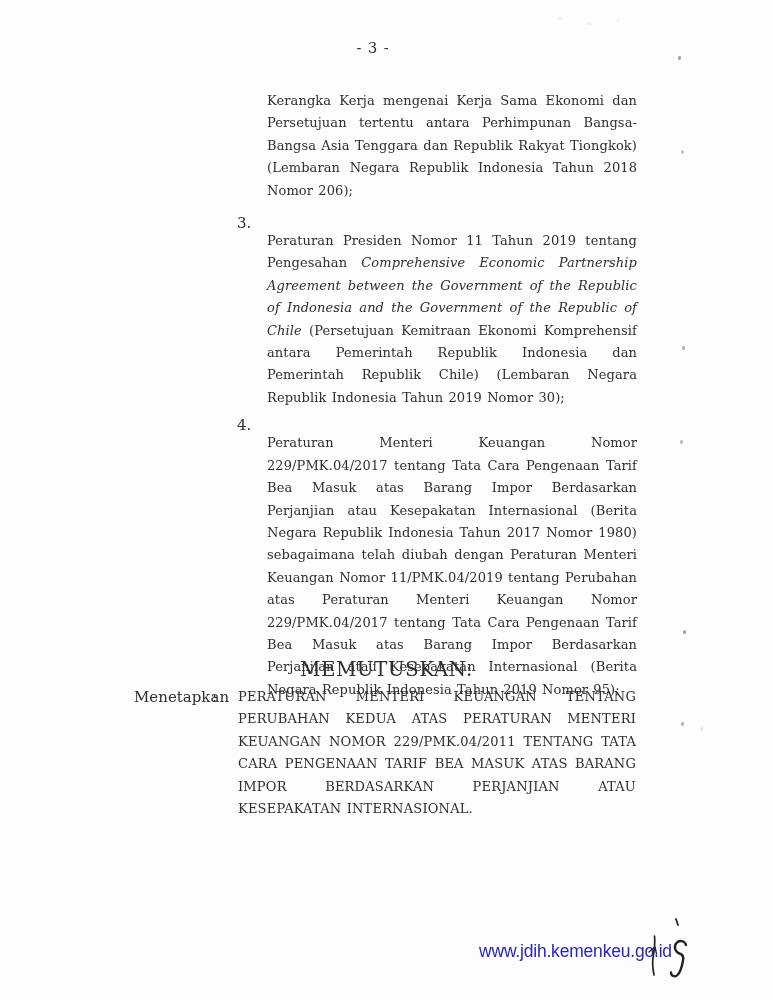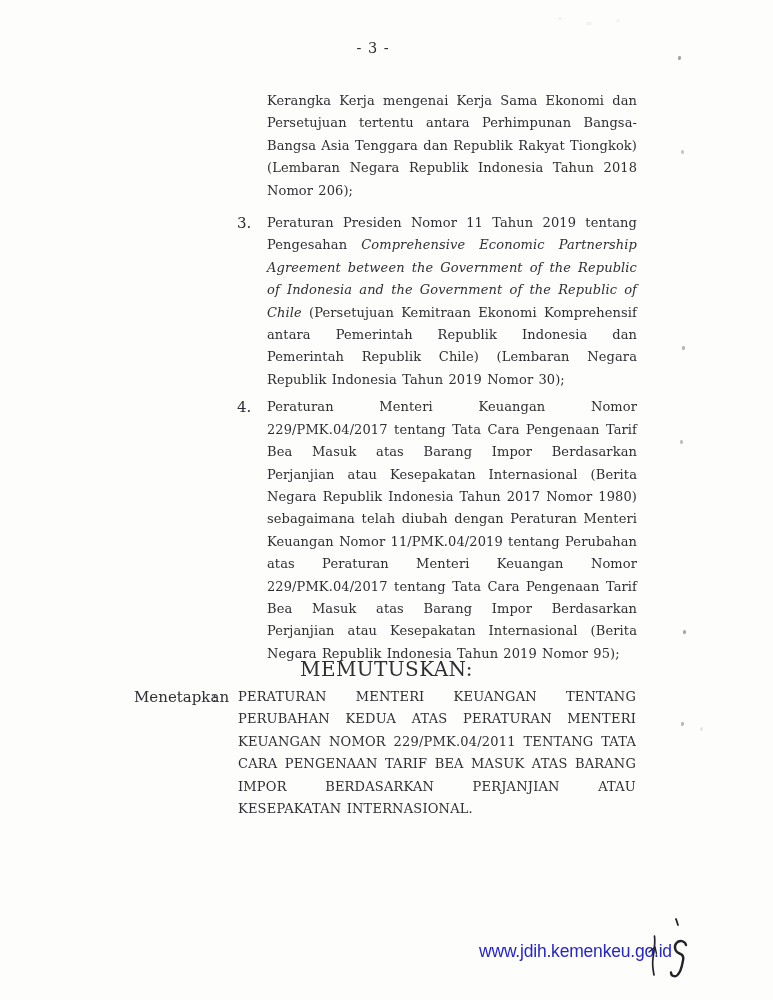--- a/index.html
+++ b/index.html
@@ -22,21 +22,21 @@
   .para {
     font-size:13px; line-height:22.4px;
     text-align:justify; text-justify:inter-word;
     letter-spacing:0.1px; word-spacing:1px;
   }
   .p-cont { margin-left:30px; width:370px; }
   .list-item { display:flex; align-items:flex-start; }
   .li-3 { margin-top:10px; }
   .li-4 { margin-top:5px; }
   .num { flex:none; width:30px; font-size:15px; line-height:22.4px; }
-  .item-text { width:370px; }
+  .item-text { width:370px;margin-top:18px; }
   .item-text i { font-style:italic; }
   .memutuskan {
     position:absolute; top:657px; left:0; width:773px;
     text-align:center; font-size:20px; letter-spacing:0.4px;
   }
   .menetapkan-row {
     position:absolute; left:134px; top:686px;
     display:flex; align-items:flex-start;
   }
   .men-label { flex:none; width:78px; font-size:15px; line-height:22.4px; }

